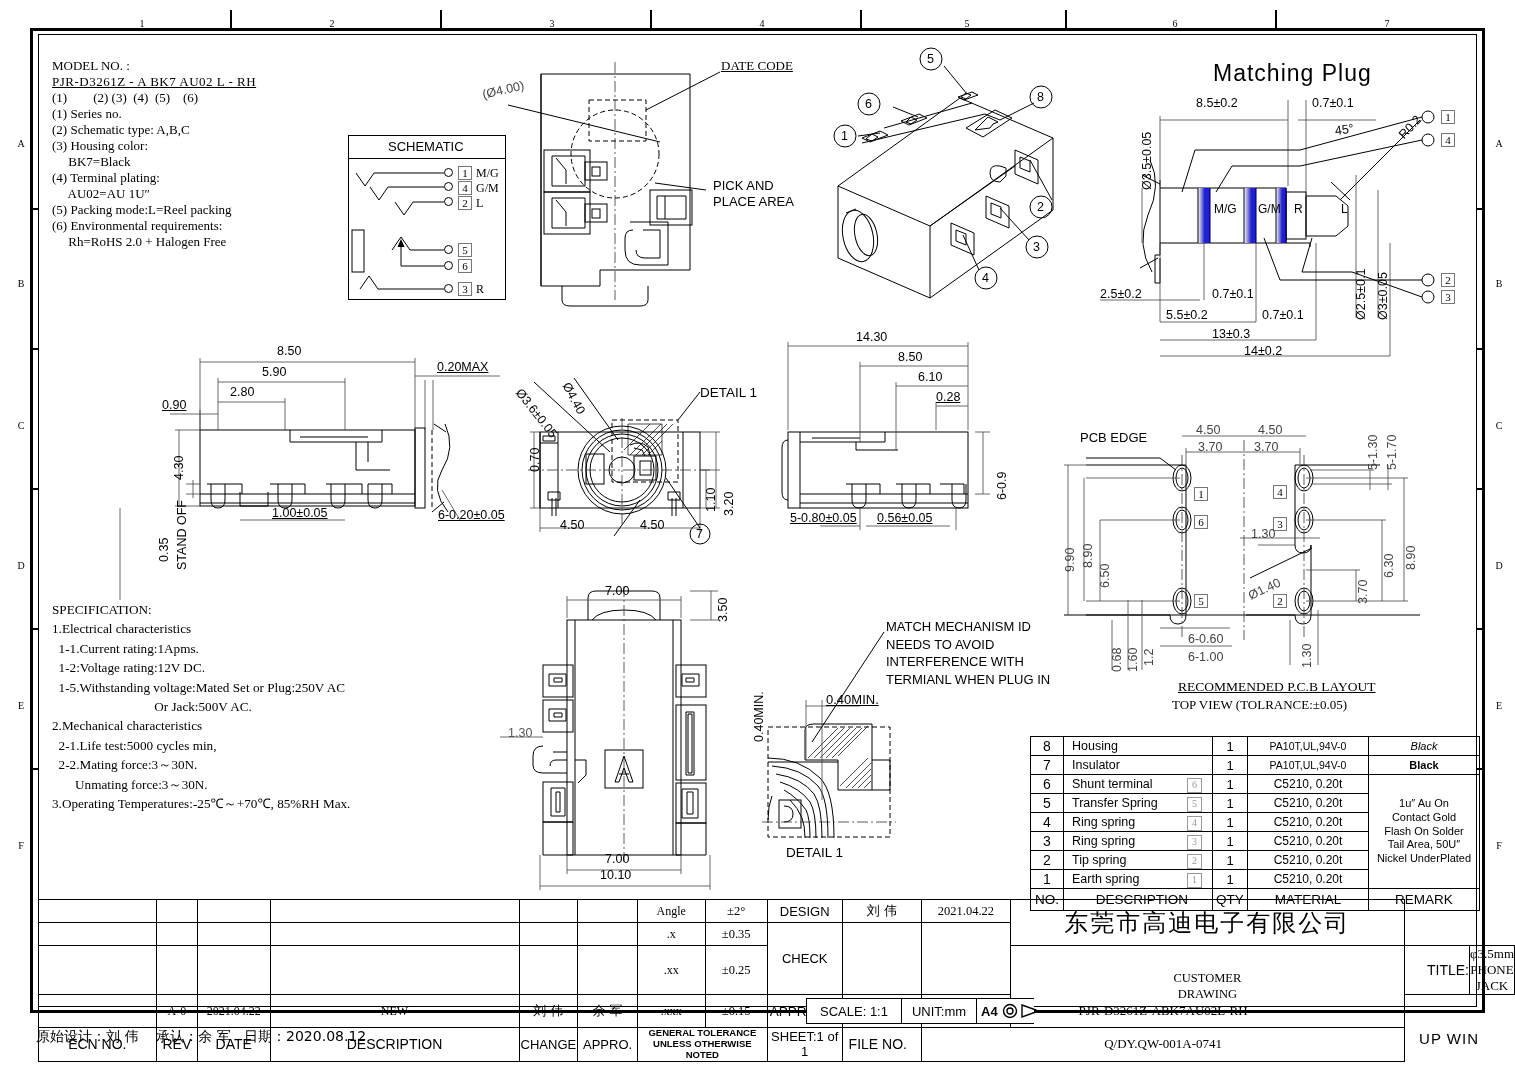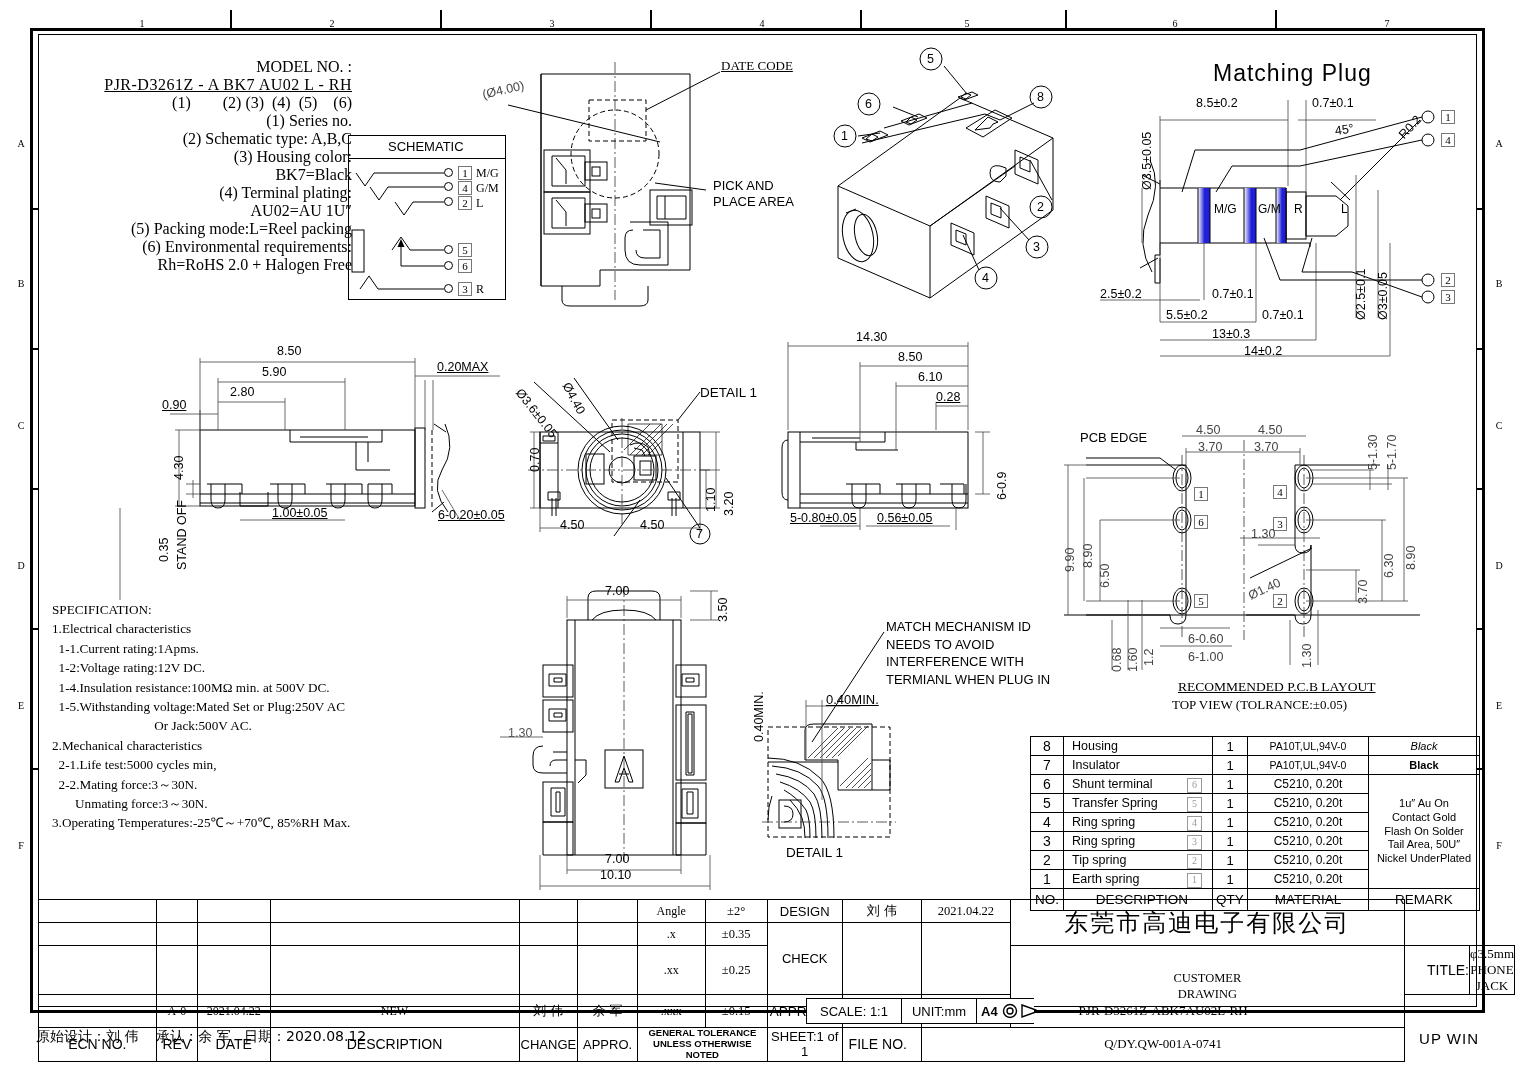--- a/index.html
+++ b/index.html
@@ -25,21 +25,21 @@
   .dim{position:absolute;white-space:pre;font-family:"Liberation Sans",sans-serif;font-size:12.5px;color:#000;}
   .dim-v{position:absolute;white-space:pre;font-family:"Liberation Sans",sans-serif;font-size:12.5px;color:#000;
          transform-origin:0 0;transform:rotate(-90deg);}
   .u{text-decoration:underline;}
 
   
   .hl{position:absolute;height:0;border-top:1px solid #000;}
 
   
   #model-block{position:absolute;left:52px;top:58px;width:300px;}
-  #model-block .line{font-size:16px;font-family:"Liberation Serif",serif;white-space:pre;text-align:right;}
+  #model-block .line{font-size:13px;font-family:"Liberation Serif",serif;white-space:pre;}
 
   
   .sch-box{position:absolute;border:1.3px solid #000;box-sizing:border-box;}
   .sch-title{position:absolute;font-family:"Liberation Sans",sans-serif;font-size:13px;}
   .node{position:absolute;width:9px;height:9px;border:1.3px solid #000;border-radius:50%;box-sizing:border-box;background:#fff;}
   .pinbox{position:absolute;border:1.2px solid #777;box-sizing:border-box;font-family:"Liberation Serif",serif;
           font-size:11px;text-align:center;line-height:12px;width:14px;height:14px;background:#fff;}
   .pinlbl{position:absolute;font-family:"Liberation Serif",serif;font-size:12px;}
 
   
@@ -748,21 +748,20 @@
   <div class="dim-v" style="left:1300px;top:668px;color:#444;">1.30</div>
 
   <div class="t u" style="left:1178px;top:678px;font-size:13.5px;font-family:'Liberation Serif',serif;">RECOMMENDED P.C.B LAYOUT</div>
   <div class="t" style="left:1172px;top:696px;font-size:13px;font-family:'Liberation Serif',serif;">TOP VIEW (TOLRANCE:±0.05)</div>
 
   <div style="position:absolute;left:52px;top:600px;width:470px;">
     <div class="line" style="font-family:'Liberation Serif',serif;font-size:13.2px;line-height:1.47;white-space:pre;">SPECIFICATION:</div>
     <div class="line" style="font-family:'Liberation Serif',serif;font-size:13.2px;line-height:1.47;white-space:pre;">1.Electrical characteristics</div>
     <div class="line" style="font-family:'Liberation Serif',serif;font-size:13.2px;line-height:1.47;white-space:pre;">  1-1.Current rating:1Apms.</div>
     <div class="line" style="font-family:'Liberation Serif',serif;font-size:13.2px;line-height:1.47;white-space:pre;">  1-2:Voltage rating:12V DC.</div>
-    <div class="line" style="font-family:'Liberation Serif',serif;font-size:13.2px;line-height:1.47;white-space:pre;">  1-4.Insulation resistance:100MΩ min. at 500V DC.</div>
     <div class="line" style="font-family:'Liberation Serif',serif;font-size:13.2px;line-height:1.47;white-space:pre;">  1-5.Withstanding voltage:Mated Set or Plug:250V AC</div>
     <div class="line" style="font-family:'Liberation Serif',serif;font-size:13.2px;line-height:1.47;white-space:pre;">                               Or Jack:500V AC.</div>
     <div class="line" style="font-family:'Liberation Serif',serif;font-size:13.2px;line-height:1.47;white-space:pre;">2.Mechanical characteristics</div>
     <div class="line" style="font-family:'Liberation Serif',serif;font-size:13.2px;line-height:1.47;white-space:pre;">  2-1.Life test:5000 cycles min,</div>
     <div class="line" style="font-family:'Liberation Serif',serif;font-size:13.2px;line-height:1.47;white-space:pre;">  2-2.Mating force:3～30N.</div>
     <div class="line" style="font-family:'Liberation Serif',serif;font-size:13.2px;line-height:1.47;white-space:pre;">       Unmating force:3～30N.</div>
     <div class="line" style="font-family:'Liberation Serif',serif;font-size:13.2px;line-height:1.47;white-space:pre;">3.Operating Temperatures:-25℃～+70℃, 85%RH Max.</div>
   </div>
 
   <table id="bom">

